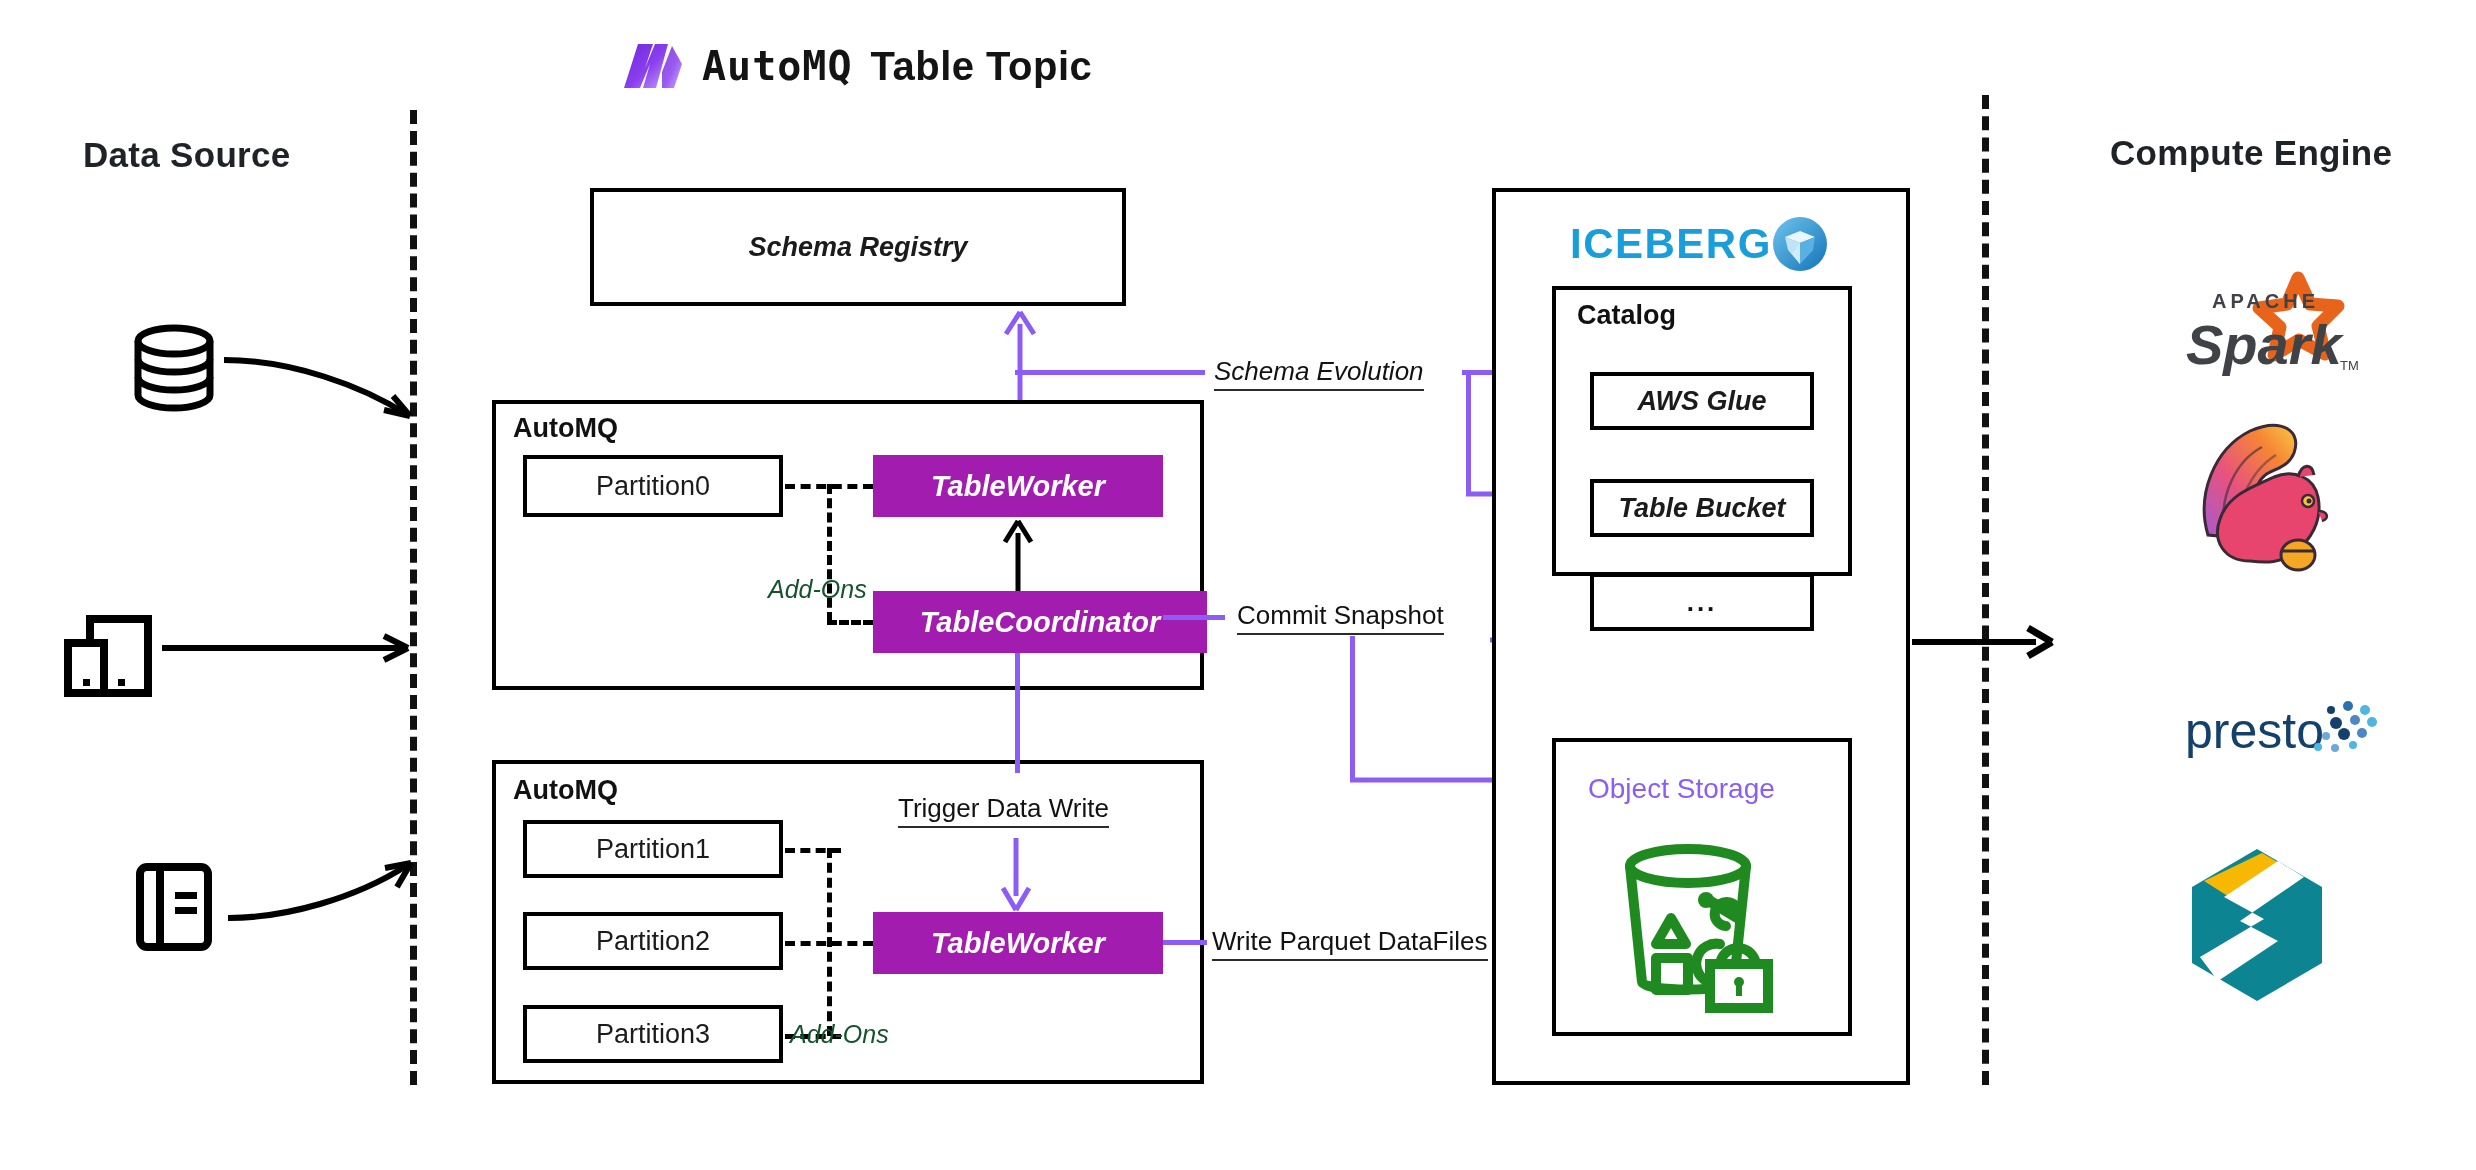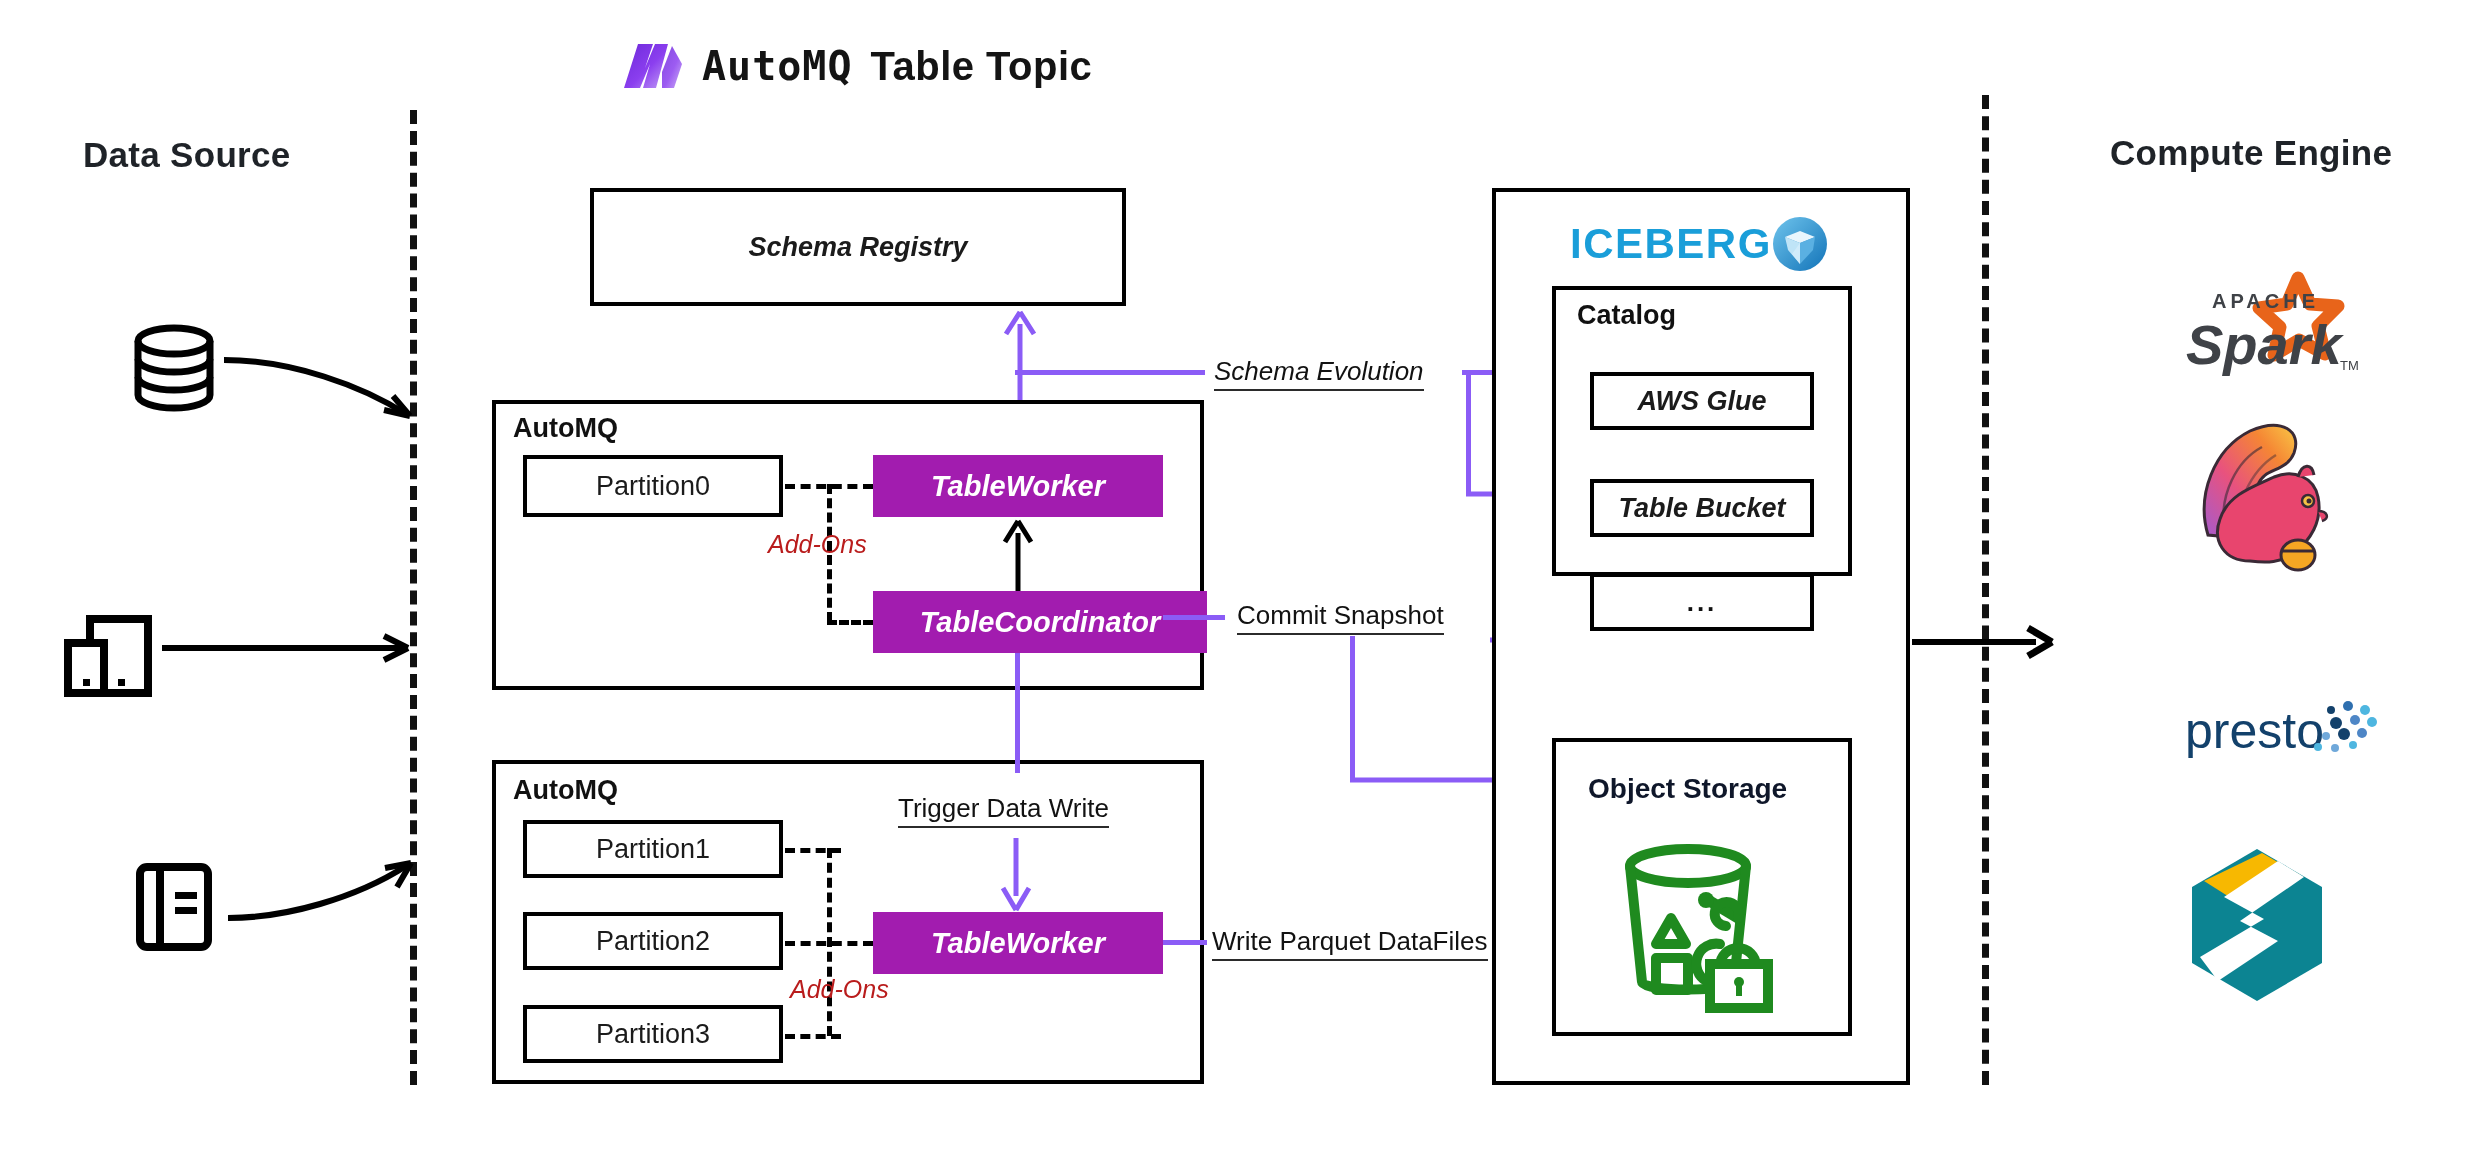--- a/index.html
+++ b/index.html
@@ -64,40 +64,40 @@
   .purple-box span {
     color: #ffffff; font-style: italic; font-weight: bold;
     font-size: 29px; white-space: nowrap;
   }
 
   
   .dash-h { border-top: 5px dashed #000; height: 0; }
   .dash-v { border-left: 5px dashed #000; width: 0; }
 
   .addons-label {
-    font-size: 25px; font-style: italic; color: #b91c1c; white-space: nowrap;
+    font-size: 25px; font-style: italic; color: #14532d; white-space: nowrap; margin-top: 45px;
   }
 
   
   .flow-label {
     font-size: 26px; color: #121212; white-space: nowrap;
     border-bottom: 2px solid #2b2b2b; padding-bottom: 2px;
   }
 
   
   .p-h { background: #8B5CF6; height: 5px; }
   .p-v { background: #8B5CF6; width: 5px; }
 
   
   .iceberg-word {
     font-size: 42px; font-weight: bold; color: #1A9ED9;
     letter-spacing: 1.5px; font-family: "Liberation Sans", sans-serif;
   }
 
-  .obj-title { font-weight: bold; font-size: 28px; color: #0f172a; }
+  .obj-title { font-weight: normal; font-size: 28px; color: #8b5cf6; }
 
   .dots-label { font-size: 26px; font-weight: bold; letter-spacing: 3px; color: #111; }
 
   svg { display: block; overflow: visible; }
 </style>
 </head>
 <body>
 
 <div id="stage">
 

